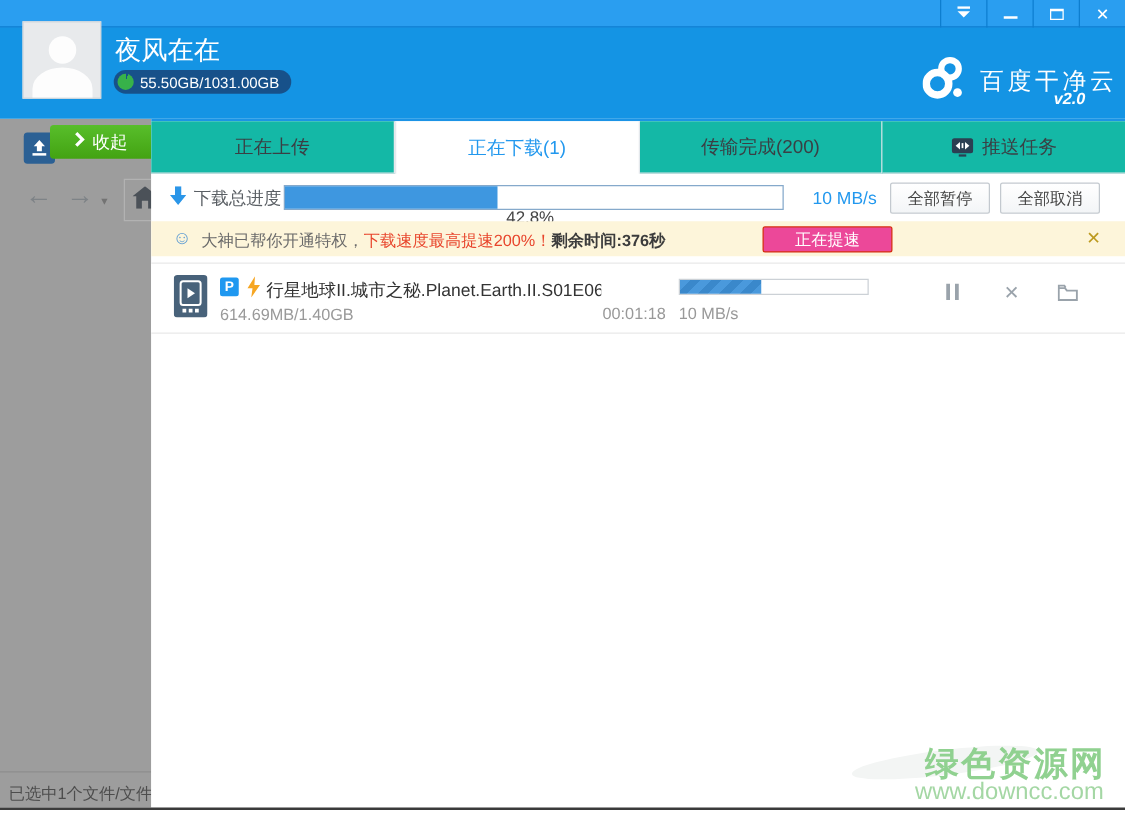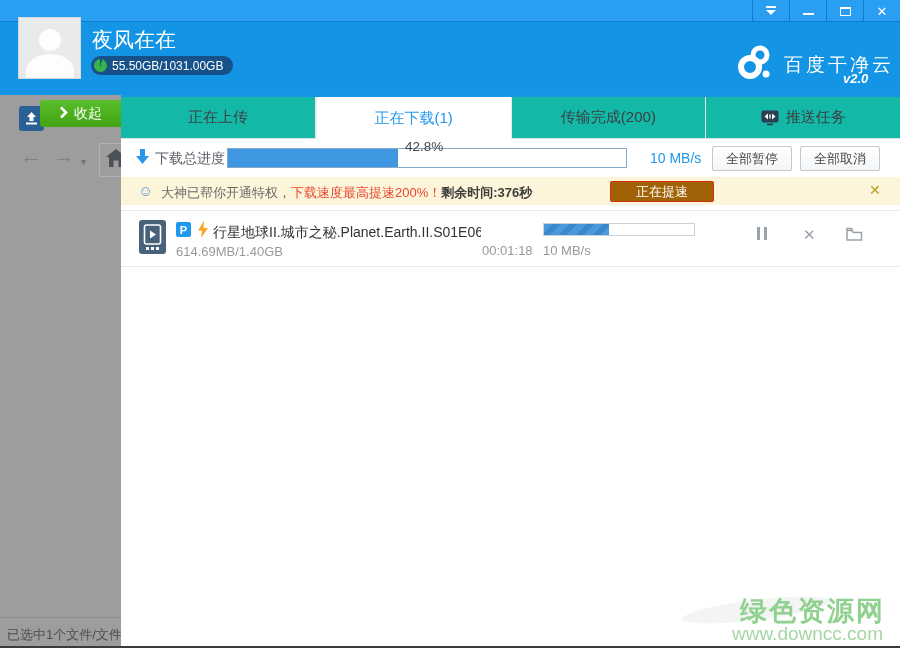--- a/index.html
+++ b/index.html
@@ -43,31 +43,31 @@
   .tab { flex:1; display:flex; align-items:center; justify-content:center; font-size:15px; color:#3a3f44; background:#14b8a6; border-bottom:1px solid #e0e4e8; border-right:1px solid #e4e8ec; cursor:pointer; }
   .tab:last-child { border-right:none;justify-content:center; }
   .tab.active { background:#fff; color:#2298ee; border-bottom:none; border-left:1px solid #e4e8ec; }
   .tab .ticon { margin-right:7px; display:flex; }
 
   .progress-row { position:absolute; left:0; top:44px; width:779px; height:38px; }
   .dl-arrow { position:absolute; left:15px; top:10px; }
   .dl-label { position:absolute; left:34px; top:11px; font-size:14px; color:#5a5f64; }
   .big-bar { position:absolute; left:106px; top:9px; width:400px; height:20px; border:1px solid #85a9cb; background:#fff; }
   .big-fill { height:100%; background:#3e97e0; }
-  .big-pct { position:absolute; left:284px; top:0; font-size:13.5px; color:#444; }
+  .big-pct { position:absolute; left:284px; top:27px; font-size:13.5px; color:#444; }
   .big-speed { position:absolute; left:529px; top:11px; font-size:14px; color:#2298ee; }
   .gbtn { position:absolute; top:7px; width:80px; height:25px; background:linear-gradient(#ffffff,#f3f5f7); border:1px solid #c3c9cf; border-radius:2px; font-size:13px; color:#444; display:flex; align-items:center; justify-content:center; cursor:pointer; }
 
   .promo { position:absolute; left:0; top:82px; width:779px; height:28px; background:#fdf5da; }
   .smiley { position:absolute; left:17px; top:5px; color:#5a9ad2; font-size:15px; line-height:1.2; }
   .promo-text { position:absolute; left:40px; top:7px; font-size:13px; white-space:nowrap; }
   .pt-gray { color:#6a6a6a; }
   .pt-red { color:#e8452c; }
   .pt-bold { color:#3c3c3c; font-weight:bold; }
-  .boost-btn { position:absolute; left:489px; top:4px; width:104px; height:21px; background:#a16207; border:1px solid #d52e10; border-radius:2px; color:#fff; font-size:13px; display:flex; align-items:center; justify-content:center; cursor:pointer; }
+  .boost-btn { position:absolute; left:489px; top:4px; width:104px; height:21px; background:#ec4899; border:1px solid #d52e10; border-radius:2px; color:#fff; font-size:13px; display:flex; align-items:center; justify-content:center; cursor:pointer; }
   .promo-close { position:absolute; left:748px; top:5px; color:#bd9a1f; font-size:14px; font-weight:bold; cursor:pointer; }
 
   .item-row { position:absolute; left:0; top:115px; width:779px; height:57px; border-top:1px solid #e9e9e9; border-bottom:1px solid #e9e9e9; background:#fff; }
   .p-badge { position:absolute; left:55px; top:11px; width:15px; height:15px; background:#1f98f0; border-radius:2px; color:#fff; font-size:11px; font-weight:bold; display:flex; align-items:center; justify-content:center; }
   .fname { position:absolute; left:92px; top:13px; font-size:14px; color:#333; max-width:268px; white-space:nowrap; overflow:hidden; }
   .ftime { position:absolute; left:361px; top:32px; font-size:13px; color:#999; }
   .fsize { position:absolute; left:55px; top:33px; font-size:13px; color:#999; }
   .small-bar { position:absolute; left:422px; top:12px; width:152px; height:13px; border:1px solid #ccd1d6; background:#fff; }
   .small-fill { height:100%; background:repeating-linear-gradient(-45deg,#4a99dc 0 6px,#3a88cb 6px 12px); }
   .fspeed { position:absolute; left:422px; top:32px; font-size:13px; color:#999; }

